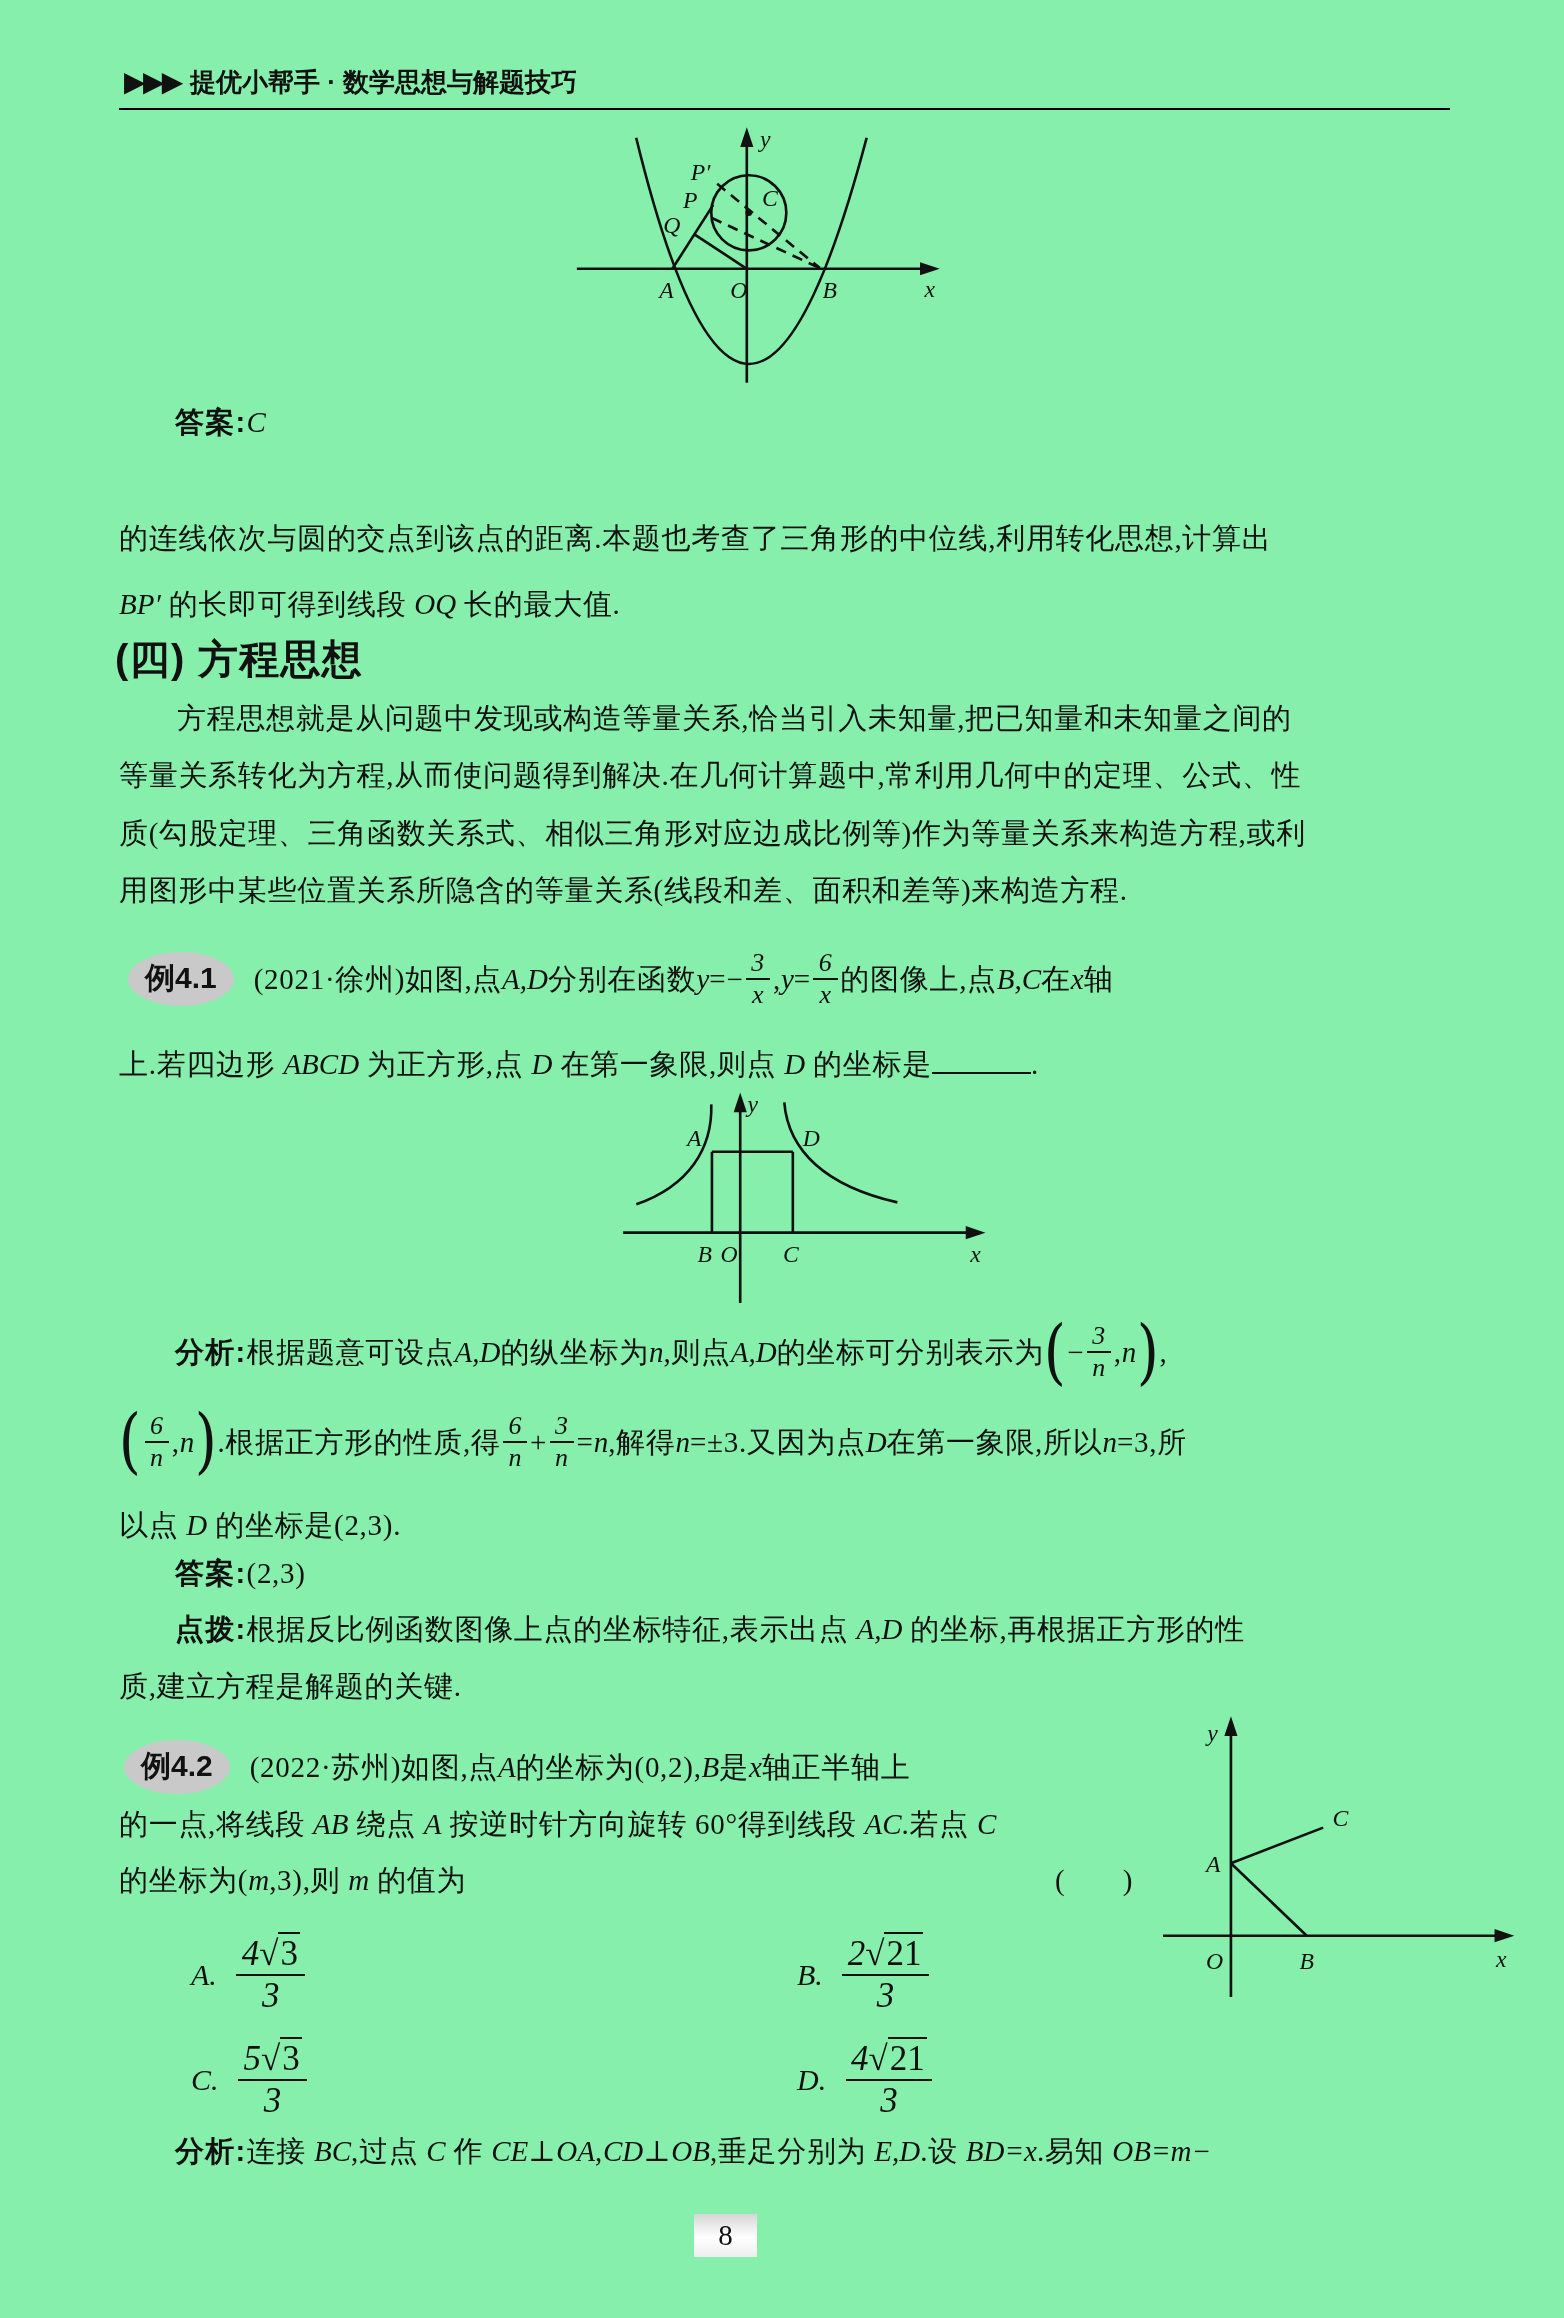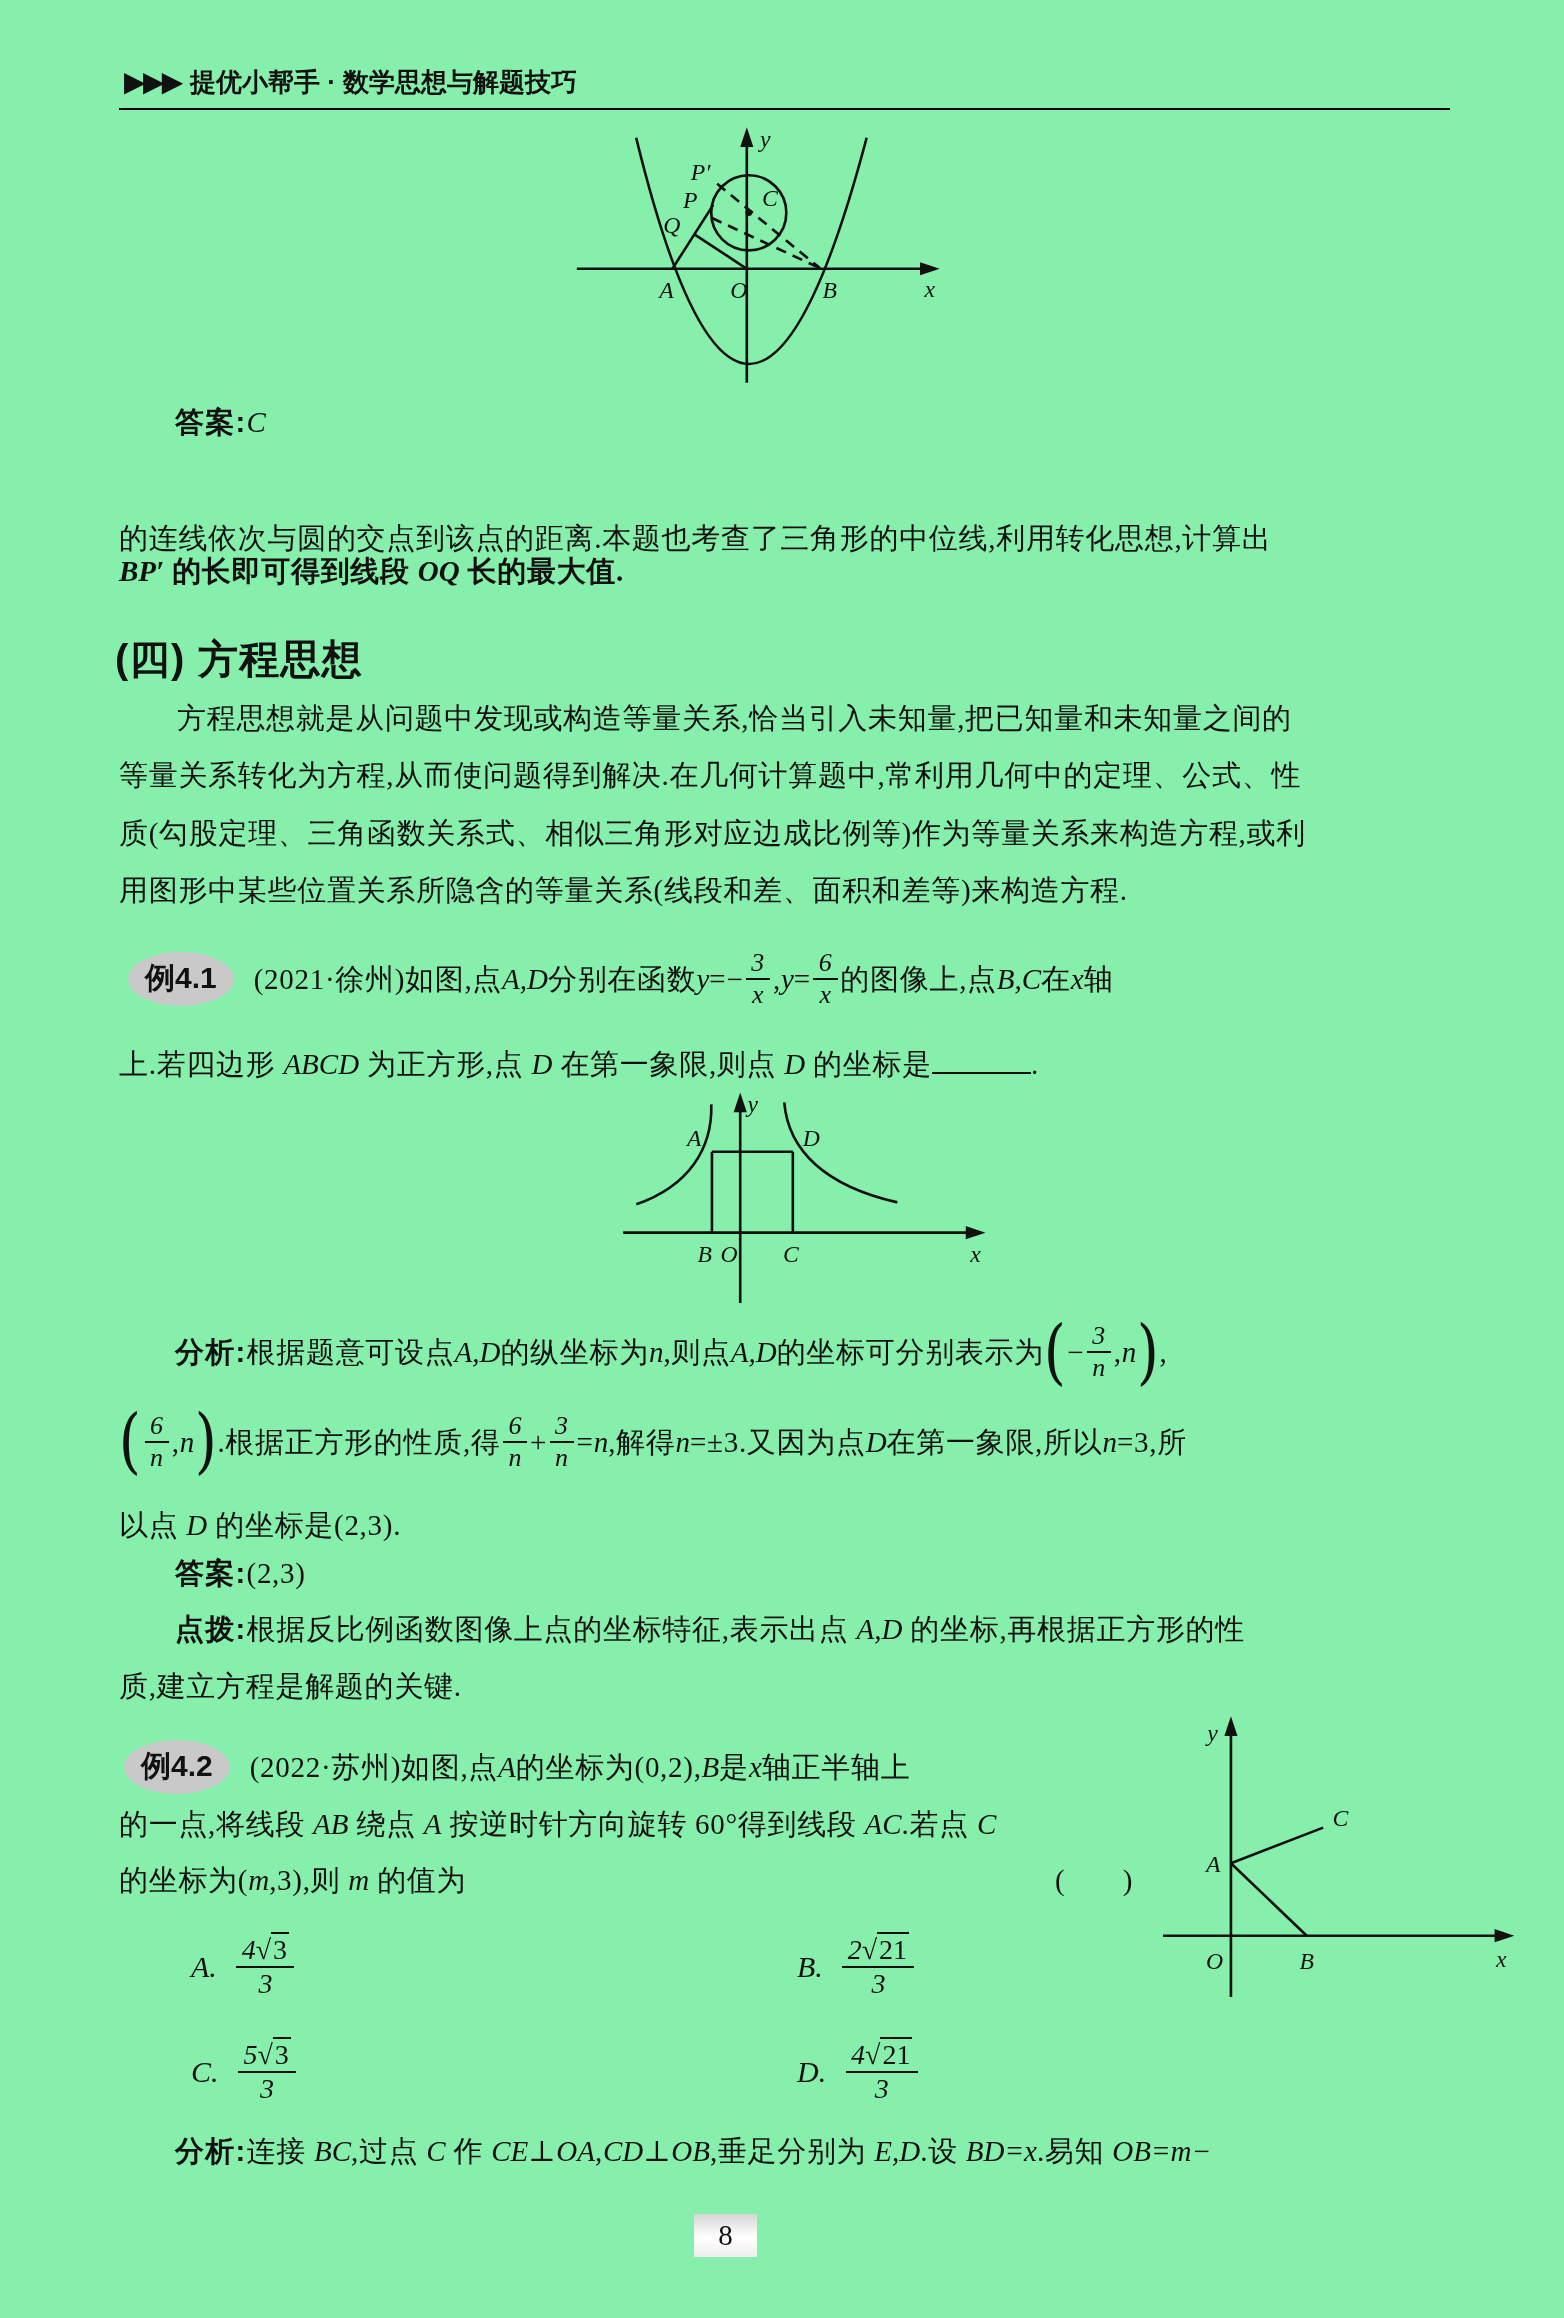--- a/index.html
+++ b/index.html
@@ -21,21 +21,21 @@
       display:inline-block;transform:scaleX(.8);margin:0 -2.6px;}
   .sq{font-style:normal;letter-spacing:0;}
   .rad{border-top:2px solid #111;padding:0 2px;font-style:normal;letter-spacing:0;}
   .blank{display:inline-block;width:99px;height:32px;border-bottom:2px solid #111;}
   .hr{position:absolute;background:#000;}
   .header{position:absolute;top:65px;left:124px;font-size:26px;
           font-family:"Liberation Sans","DejaVu Sans",sans-serif;font-weight:bold;}
   .header .tri{letter-spacing:-2.6px;margin-right:9.2px;font-size:28px;}
   .choice{position:absolute;display:flex;align-items:center;font-size:30px;}
   .choice .cl{margin-right:17px;letter-spacing:0;}
-  .choice .frac{font-size:28px;}
+  .choice .frac{font-size:35px;}
   .pagenum{position:absolute;left:694px;top:2214px;width:63px;height:43px;
            background:linear-gradient(#d6d6d6,#ffffff 55%,#ededed);
            display:flex;align-items:center;justify-content:center;font-size:29px;}
   svg{position:absolute;overflow:visible;}
   svg text{font-size:36px;font-style:italic;font-family:"Liberation Serif","DejaVu Serif",serif;fill:#111;}
   .bracket{position:absolute;left:936px;letter-spacing:0;}
 </style>
 </head>
 <body>
 
@@ -69,21 +69,21 @@
     <text x="146" y="172">Q</text>
   </svg>
 
   <div class="line" style="top:401px;left:175px;">
     <span class="b">答案:</span><span class="it">C</span>
   </div>
 
   <div class="line" style="top:517px;left:119px;">
     <span>的连线依次与圆的交点到该点的距离.本题也考查了三角形的中位线,利用转化思想,计算出</span>
   </div>
-  <div class="line" style="top:550px;left:119px;font-weight:bold;">
+  <div class="line" style="top:583px;left:119px;">
     <span class="it">BP′</span><span> 的长即可得到线段 </span><span class="it">OQ</span><span> 长的最大值.</span>
   </div>
 
   <div class="line b" style="top:638px;left:115px;font-size:40px;">
     <span>(四) 方程思想</span>
   </div>
 
   <div class="line" style="top:697px;left:177px;"><span>方程思想就是从问题中发现或构造等量关系,恰当引入未知量,把已知量和未知量之间的</span></div>
   <div class="line" style="top:754px;left:119px;"><span>等量关系转化为方程,从而使问题得到解决.在几何计算题中,常利用几何中的定理、公式、性</span></div>
   <div class="line" style="top:812px;left:119px;"><span>质(勾股定理、三角函数关系式、相似三角形对应边成比例等)作为等量关系来构造方程,或利</span></div>

